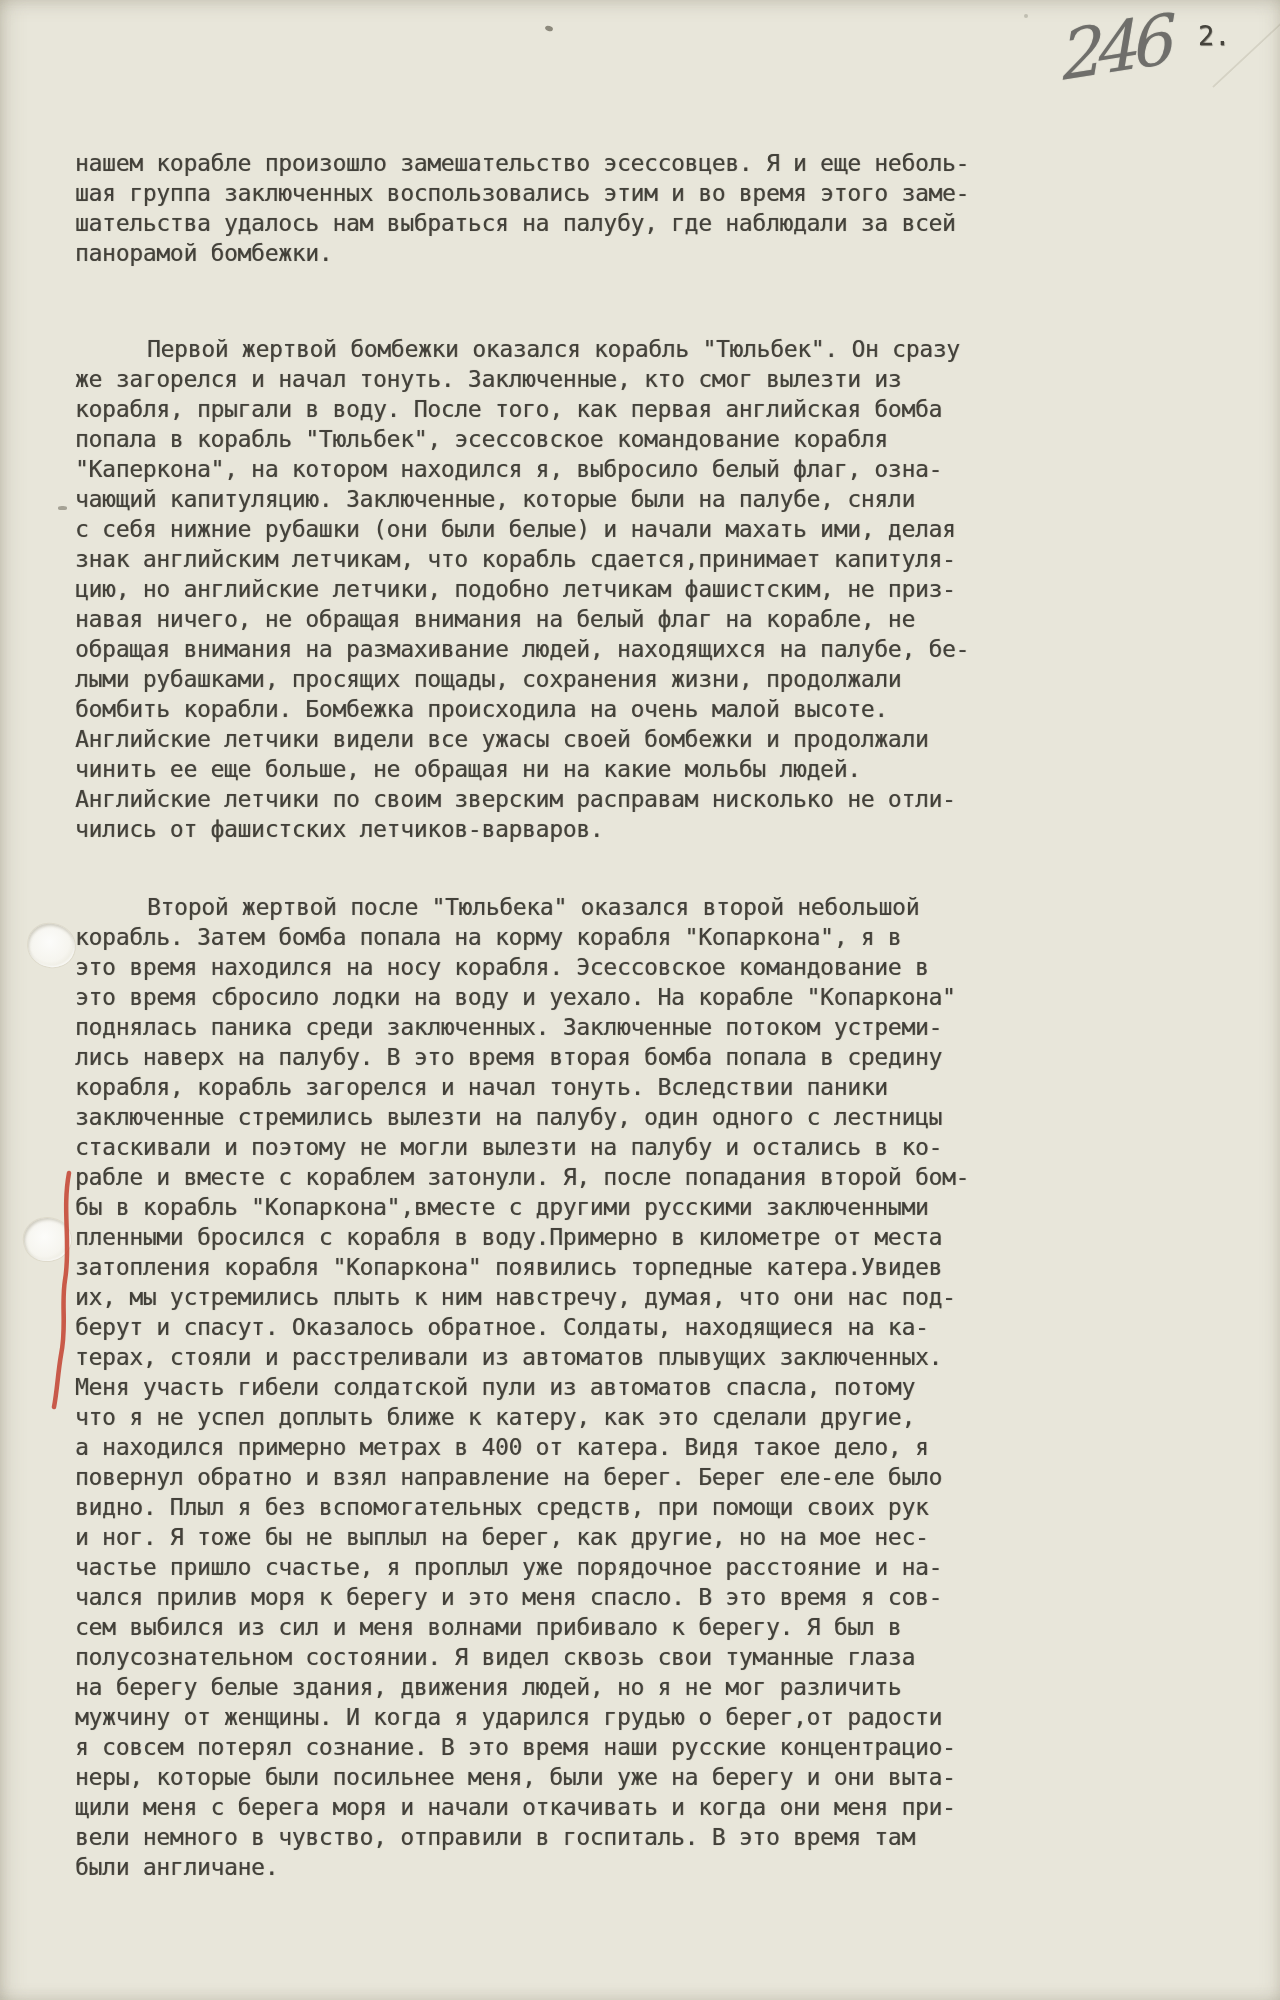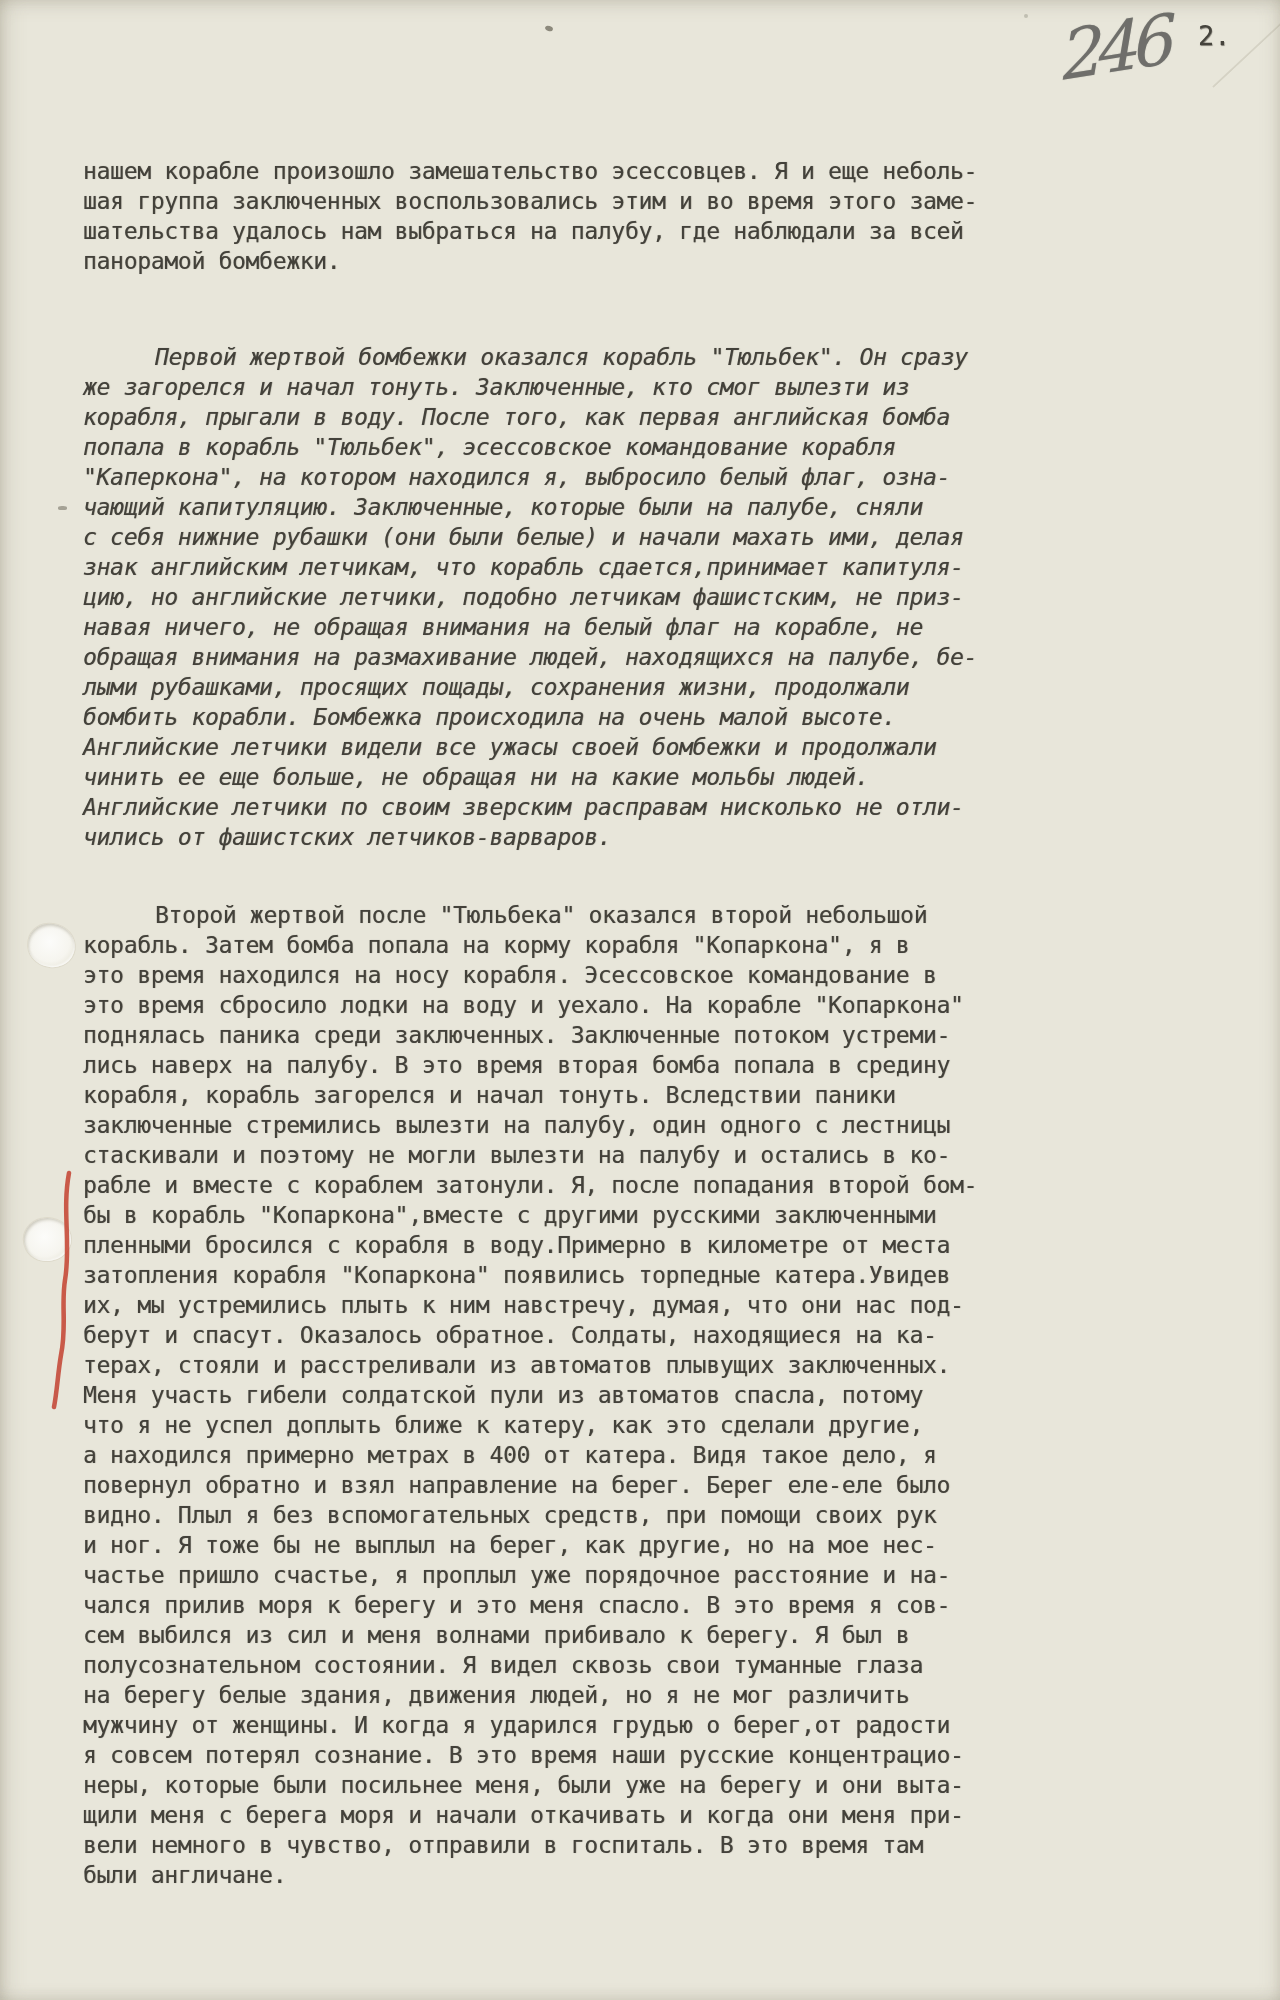--- a/index.html
+++ b/index.html
@@ -35,24 +35,24 @@
     width: 940px;
   }
   .typewriter {
     font-family: "DejaVu Sans Mono", monospace;
     font-size: 23px;
     line-height: 30px;
     letter-spacing: -0.3px;
     color: #43413a;
     text-shadow: 0.5px 0.4px 0.7px rgba(62,59,50,0.55);
     white-space: pre-line;
-    margin: 8px;
+    margin: 0;
   }
   .indented { text-indent: 72px; }
-  .para-2 { margin-top: 66px; font-style: italic; }
+  .para-2 { margin-top: 66px; }
   .para-3 { margin-top: 48px; }
 
   
   .handwritten-number {
     position: absolute;
     left: 1062px;
     top: 8px;
     font-family: "DejaVu Serif", serif;
     font-style: italic;
     font-size: 68px;

